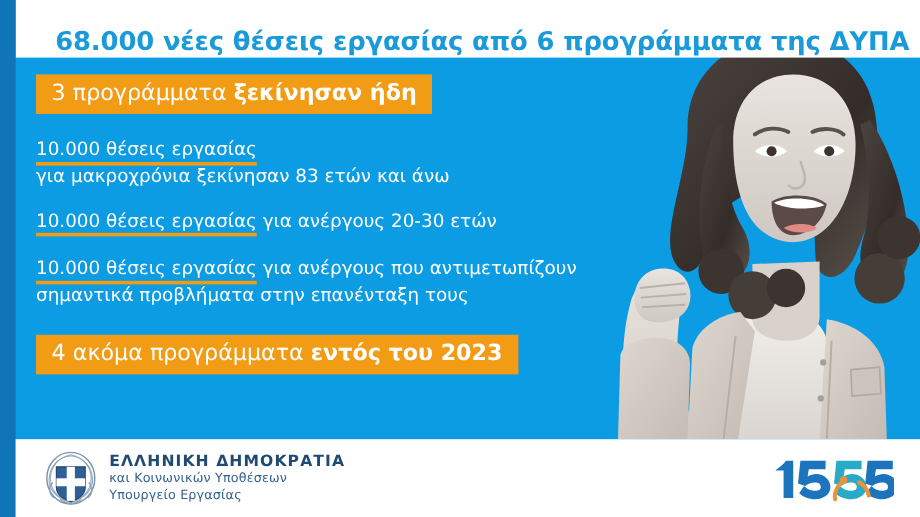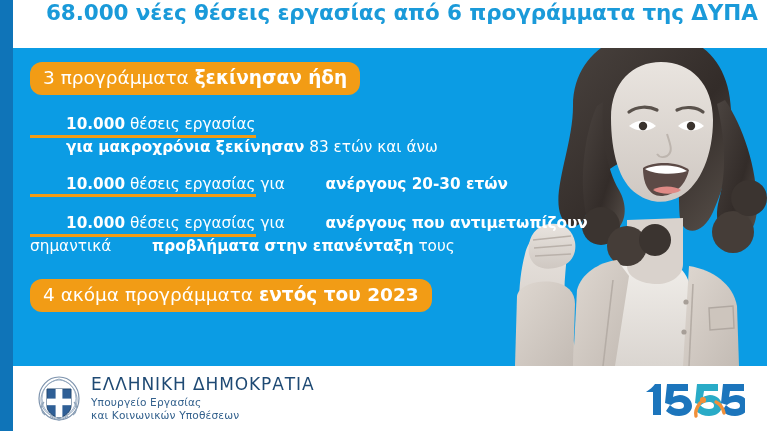--- a/index.html
+++ b/index.html
@@ -30,21 +30,21 @@
   }
 
   
   .header-band {
     position: absolute;
     left: 13px; top: 0;
     width: 754px; height: 48px;
     background: #ffffff;
     z-index: 5;
     display: flex;
-    align-items: flex-start;
+    align-items: flex-end;
   }
   .header-title {
     margin-left: 33px;
     font-size: 21.5px;
     font-weight: bold;
     color: #1a9ad9;
     letter-spacing: -0.1px;
     white-space: nowrap;
   }
 
@@ -69,36 +69,35 @@
 
   
   .badge {
     display: inline-block;
     background: #f29c15;
     color: #ffffff;
     font-size: 18.5px;
     padding: 6px 13px 7px 13px;
     white-space: nowrap;
     line-height: 1.1;
-    border-radius: 12px;
   }
   .badge .b { font-weight: bold; }
   .badge-top { margin-bottom: 0; }
   .badge-bottom { margin-top: 6px; }
 
   
   .bullets { margin-top: 19px; }
   .bullet { margin-bottom: 17px; }
   .bullet-line {
     color: #ffffff;
     font-size: 15.3px;
     line-height: 1.33;
     white-space: nowrap;
   }
-  .bullet-line .b { font-weight: bold; margin-left: 36px; }
+  .bullet-line .b { font-weight: normal; }
   .underline-host {
     display: inline-block;
     position: relative;
     padding-bottom: 2px;
   }
   .underline-host::after {
     content: "";
     position: absolute;
     left: 0; bottom: -1px;
     height: 3px;
@@ -116,22 +115,22 @@
     z-index: 7;
     display: flex;
     align-items: center;
     justify-content: space-between;
     padding: 0 22px 0 25px;
   }
   .gov-block { display: flex; align-items: center; gap: 11px; }
   .emblem { width: 42px; height: 45px; display: block; }
   .gov-text { line-height: 1.26; }
   .gov-title {
-    font-size: 17px;
-    font-weight: normal;
+    font-size: 13px;
+    font-weight: bold;
     color: #1f4a74;
     letter-spacing: 0.9px;
     text-align: right;
   }
   .gov-sub {
     font-size: 10.6px;
     color: #33618d;
     letter-spacing: 0.15px;
   }
   .logo-1555 { display: block; width: 106px; height: 40px; }
@@ -263,22 +262,22 @@
         <path d="M21 3 C10 6 4 13 3 22 C2 31 8 39 21 43 C34 39 40 31 39 22 C38 13 32 6 21 3 Z" fill="none" stroke="#8fa4ba" stroke-width="0.9"></path>
         <path d="M9 13 L33 13 L33 30 C33 36 27 40 21 42 C15 40 9 36 9 30 Z" fill="#2f5f96"></path>
         <path d="M9 13 L33 13 L33 30 C33 36 27 40 21 42 C15 40 9 36 9 30 Z" fill="none" stroke="#24486f" stroke-width="1"></path>
         <rect x="17.6" y="13" width="6.8" height="28.4" fill="#ffffff"></rect>
         <rect x="9" y="22.6" width="24" height="6.6" fill="#ffffff"></rect>
         <path d="M6 26 C2 30 3 36 7 39 M36 26 C40 30 39 36 35 39" fill="none" stroke="#8fa4ba" stroke-width="1.2"></path>
         <path d="M21 44.2 C17 43 14 41.5 12 40 M21 44.2 C25 43 28 41.5 30 40" fill="none" stroke="#8fa4ba" stroke-width="1"></path>
       </svg>
       <div class="gov-text">
         <div class="gov-title">ΕΛΛΗΝΙΚΗ ΔΗΜΟΚΡΑΤΙΑ</div>
+        <div class="gov-sub">και Κοινωνικών Υποθέσεων</div>
         <div class="gov-sub">Υπουργείο Εργασίας</div>
-        <div class="gov-sub">και Κοινωνικών Υποθέσεων</div>
       </div>
     </div>
 
     <svg class="logo-1555" viewBox="0 0 106 40" xmlns="http://www.w3.org/2000/svg" aria-hidden="false">
 
       <path d="M7 13 C10 11 14 8 16 5 L22 5 L22 36 L14 36 L14 13 Z" fill="#1c75bc"></path>
 
       <path d="M28 5 L49 5 L49 12 L35 12 L34 18 C36 17 39 16 41 16 C48 16 53 21 53 27
                C53 33 47 37 40 37 C35 37 30 35 27 32 L31 26 C34 29 37 30 40 30
                C43 30 45 29 45 27 C45 24 43 23 40 23 C37 23 34 24 32 26 L26 24 Z" fill="#1c75bc"></path>

